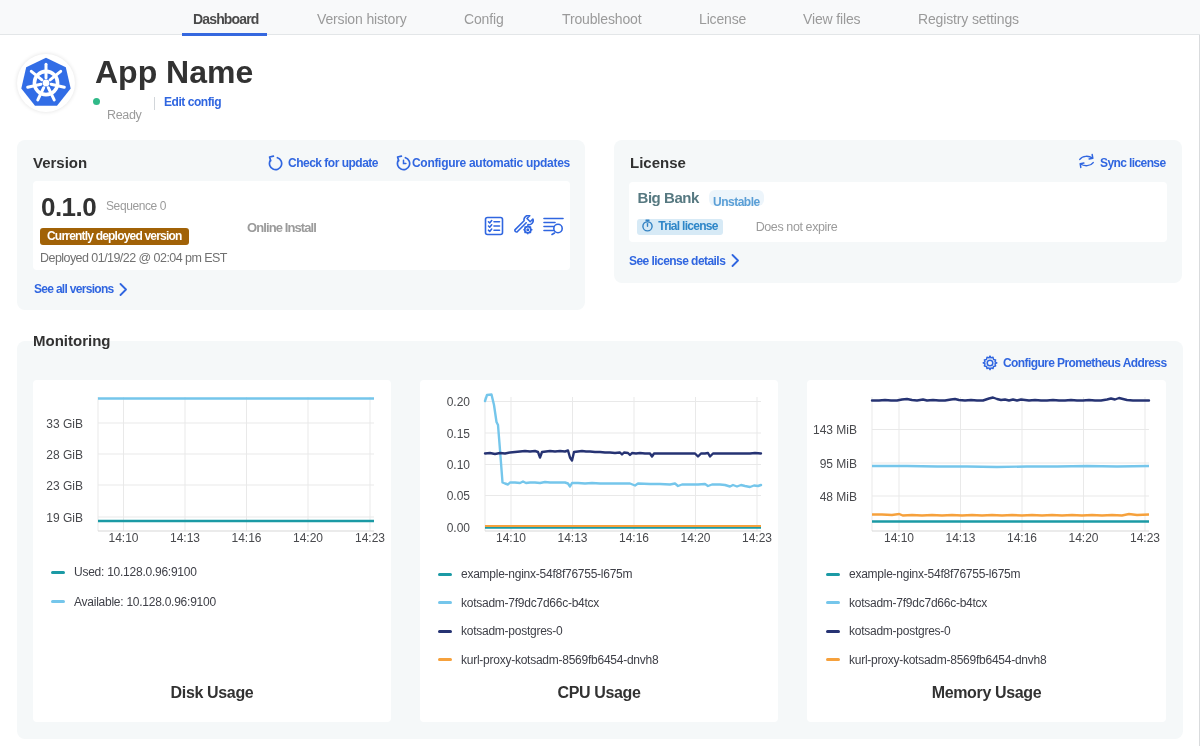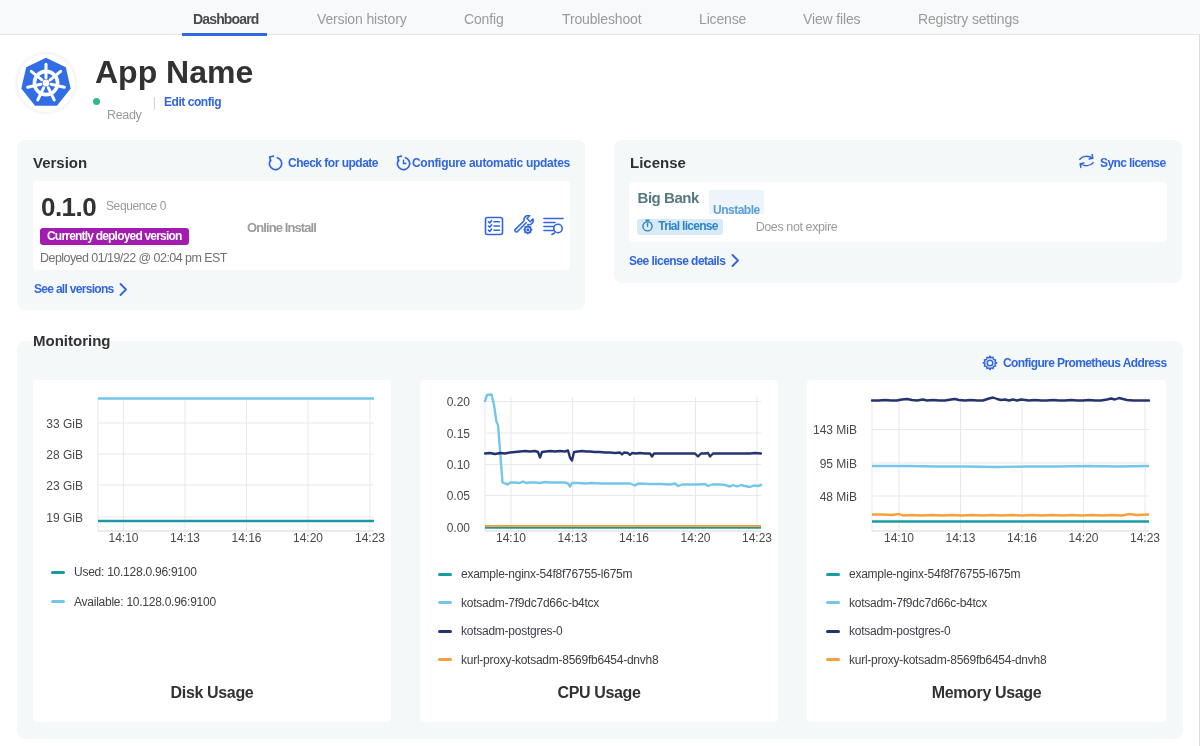--- a/index.html
+++ b/index.html
@@ -20,26 +20,26 @@
   .gdot { position:absolute; left:93px; top:98px; width:7px; height:7px; border-radius:50%; background:#30b988; }
   a.blue { color:#3066e0; font-weight:700; text-decoration:none; }
   
   .section { position:absolute; background:#f5f8f9; border-radius:8px; }
   .sectitle { position:absolute; font-size:15px; font-weight:700; color:#323232; }
   .whitecard { position:absolute; background:#fff; border-radius:4px; }
   .hlink { font-size:12px; font-weight:700; color:#3066e0; letter-spacing:-0.45px; white-space:nowrap; }
   
   #ver010 { position:absolute; left:8px; top:13px; font-size:26px; line-height:26px; font-weight:700; color:#323232; letter-spacing:-0.55px; }
   #seq0 { position:absolute; left:73px; top:18px; font-size:12px; letter-spacing:-0.4px; color:#9b9b9b; }
-  #curdep { position:absolute; left:7px; top:47px; height:17px; line-height:17px; padding:0 7px; background:#a21caf; color:#fff; font-size:12px; letter-spacing:-0.8px; font-weight:700; border-radius:3px; }
+  #curdep { position:absolute; left:7px; top:47px; height:17px; line-height:17px; padding:0 7px; background:#a16207; color:#fff; font-size:12px; letter-spacing:-0.8px; font-weight:700; border-radius:3px; }
   #deployed { position:absolute; left:7px; top:70px; font-size:12.5px; letter-spacing:-0.55px; color:#717171; }
   #onlineinstall { position:absolute; left:214px; top:38.5px; font-size:13px; letter-spacing:-0.9px; font-weight:700; color:#9b9b9b; }
   
   #bigbank { position:absolute; left:8.5px; top:7px; font-size:15px; font-weight:700; color:#577981; letter-spacing:-0.45px; }
-  .bluebadge { display:inline-block; background:#edf5fb; color:#5b9fd6; font-size:12px; letter-spacing:-0.5px; font-weight:700; border-radius:0; height:16px; line-height:16px; padding:12px 4px; }
+  .bluebadge { display:inline-block; background:#edf5fb; color:#5b9fd6; font-size:12px; letter-spacing:-0.5px; font-weight:700; border-radius:6px; height:16px; line-height:16px; padding:4px 4px; }
   #trialbadge { position:absolute; left:7.7px; top:37.4px; height:15.8px; line-height:15.8px; background:#d7eaf6; color:#2e86c8; font-size:12px; letter-spacing:-0.7px; font-weight:700; border-radius:3px; padding:0 5px 0 4.5px; }
   #noexpire { position:absolute; left:101.7px; top:38px; font-size:12.5px; letter-spacing:-0.4px; color:#9b9b9b;margin-left:25px; }
   
   .charttitle { position:absolute; width:100%; text-align:center; font-size:16px; letter-spacing:-0.35px; font-weight:700; color:#323232; }
   .legend { position:absolute; font-size:12px; letter-spacing:-0.25px; color:#3f4048; }
   .legrow { position:absolute; left:0; white-space:nowrap; }
   .dash { display:inline-block; width:14px; height:3px; border-radius:2px; vertical-align:2.5px; margin-right:9px; }
   text { font-family:"Liberation Sans", sans-serif; }
 </style>
 </head>

